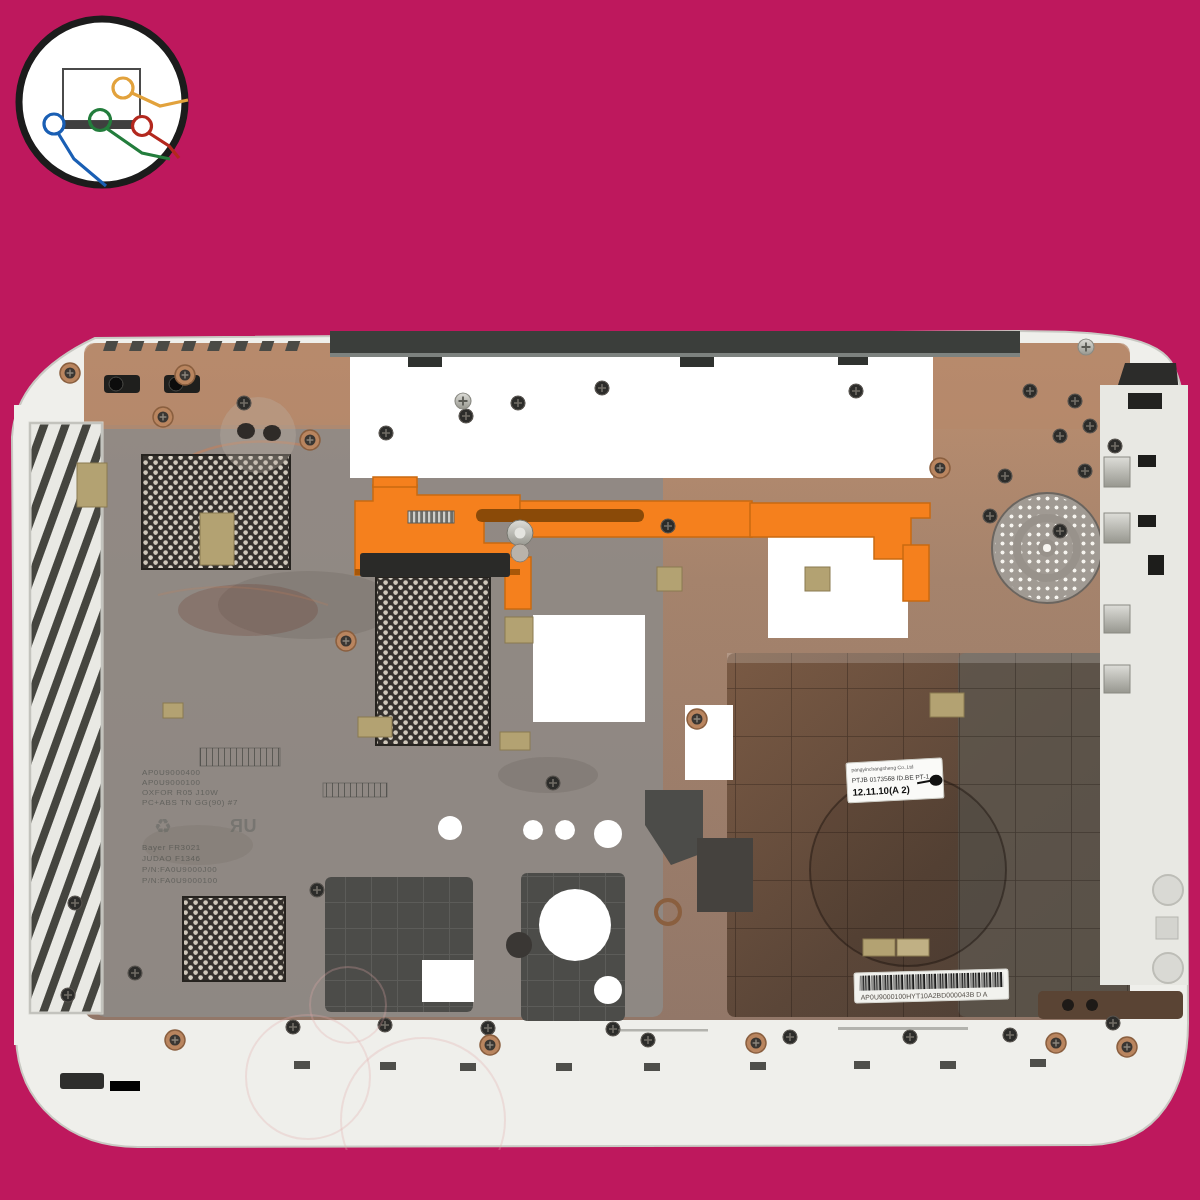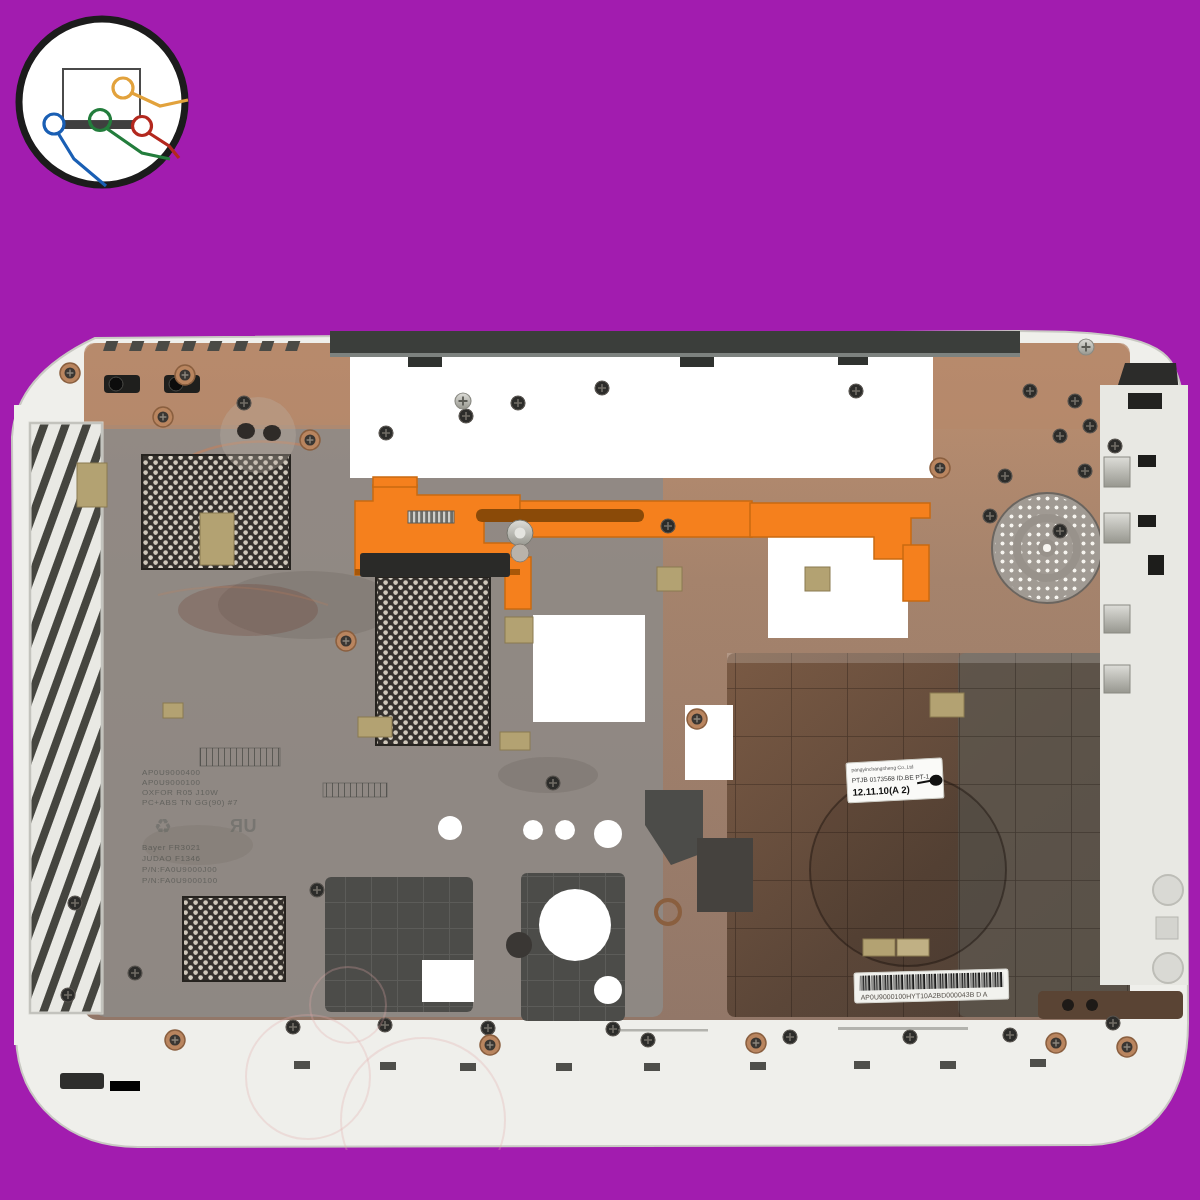--- a/index.html
+++ b/index.html
@@ -1,16 +1,16 @@
 <!DOCTYPE html>
 <html><head>
 <meta charset="utf-8">
 <style>
   html,body{margin:0;padding:0;background:#ffffff;}
-  #stage{position:relative;width:1200px;height:1200px;background:#a21caf;overflow:hidden;
+  #stage{position:relative;width:1200px;height:1200px;background:#be185d;overflow:hidden;
          font-family:"Liberation Sans", sans-serif;}
   #logo{position:absolute;left:12px;top:12px;}
   #photo{position:absolute;left:8px;top:305px;}
   text{font-family:"Liberation Sans", sans-serif;}
   .molded{fill:rgba(58,64,60,0.52);letter-spacing:0.6px;}
   .engraved{fill:rgba(90,95,90,0.45);}
 </style>
 </head>
 <body>
 

